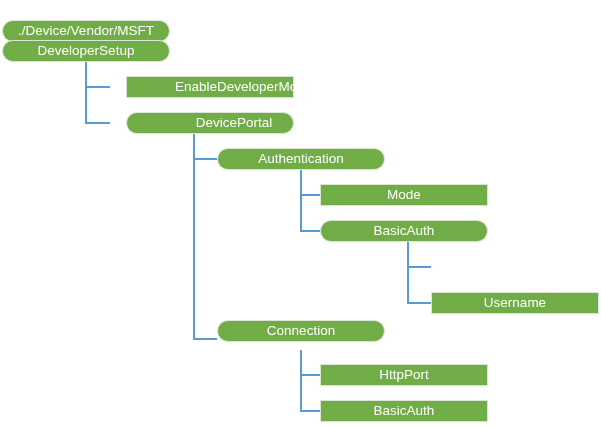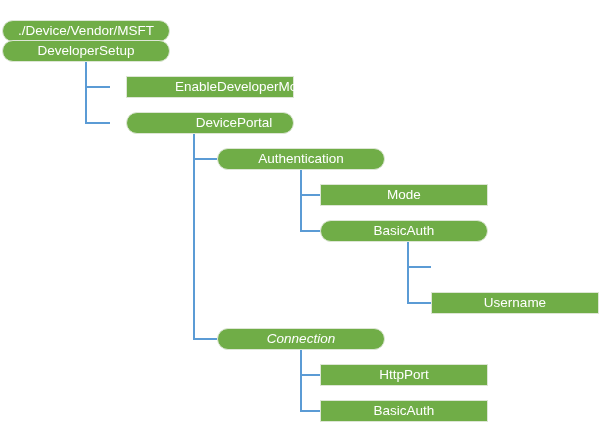--- a/index.html
+++ b/index.html
@@ -42,21 +42,21 @@
     background: var(--connector);
   }
   .v { width: 2px; }
   .h { height: 2px; }
   
   .c0 { left: 2px; }   .c1 { left: 126px; padding-left: 48px; } .c2 { left: 217px; }
   .c3 { left: 320px; } .c4 { left: 431px; }
   .r0 { top: 20px; }   .r1 { top: 40px; }  .r2 { top: 76px; }
   .r3 { top: 112px; } .r4 { top: 148px; } .r5 { top: 184px; }
   .r6 { top: 220px; } .r7 { top: 256px; } .r8 { top: 292px; }
-  .r9 { top: 328px; font-style: italic; } .r10 { top: 364px; } .r11 { top: 400px; }
+  .r9 { top: 320px; } .r10 { top: 364px; } .r11 { top: 400px; }
 </style>
 </head>
 <body>
 
 <div class="canvas">
 
   <div class="seg v" style="left:85px; top:26px; height:14px;"></div>
 
   <div class="seg v" style="left:85px; top:62px; height:62px;"></div>
   <div class="seg h" style="left:85px; top:86px; width:25px;"></div>

